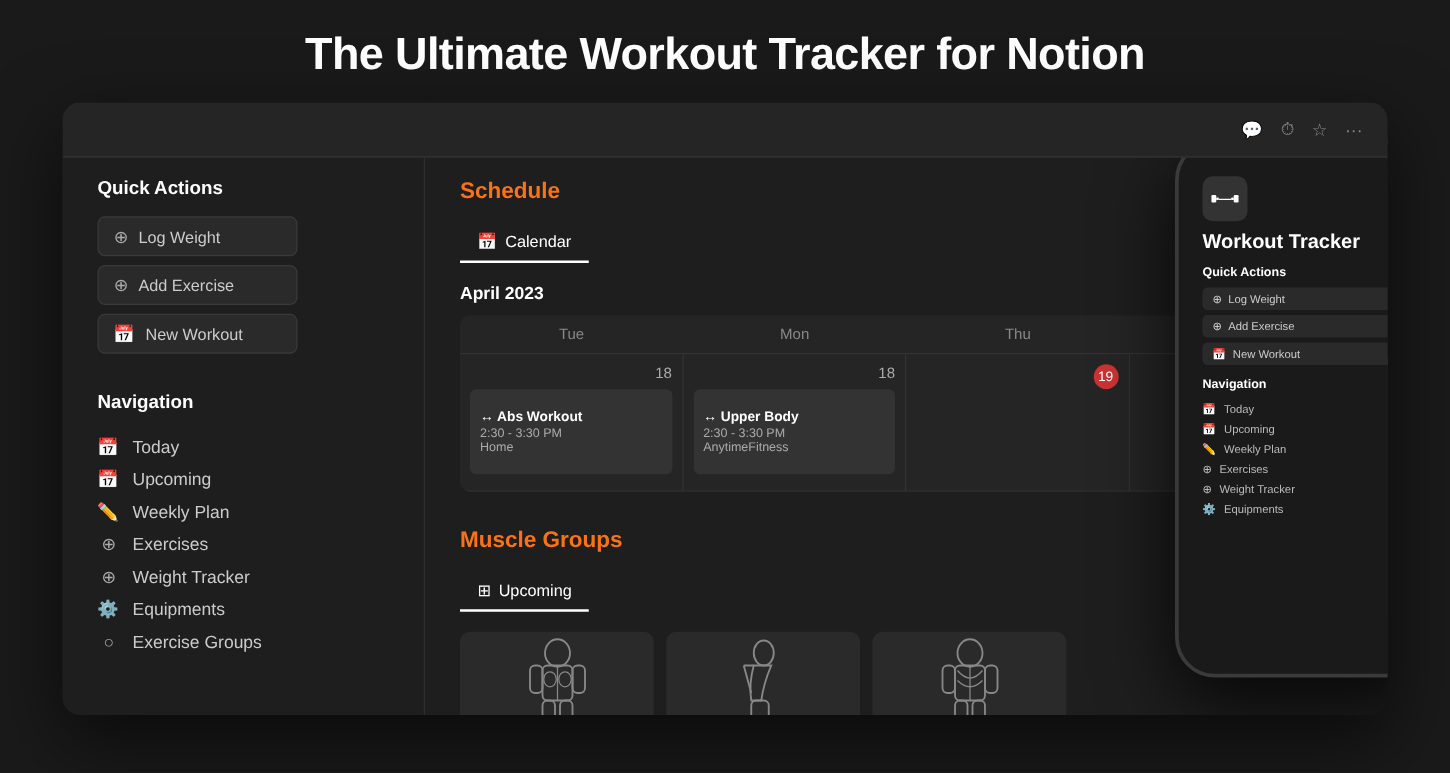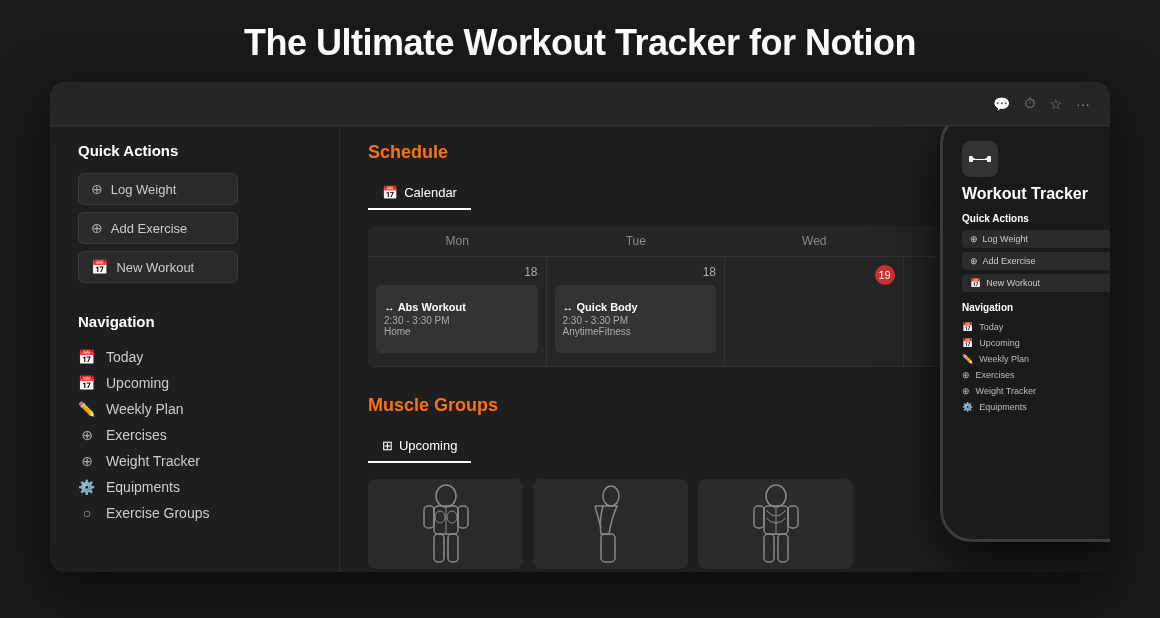--- a/index.html
+++ b/index.html
@@ -420,43 +420,43 @@
     <div>
       <div class="content-section-title">Schedule</div>
 
       <div class="tab-bar">
         <div class="tab active">
           <span>📅</span>
           <span>Calendar</span>
         </div>
       </div>
 
+      <div class="month-label">April 2023</div>
 
       <div class="calendar-grid">
         <div class="calendar-header">
+          <div class="cal-day-header">Tue</div>
           <div class="cal-day-header">Mon</div>
-          <div class="cal-day-header">Tue</div>
-          <div class="cal-day-header">Wed</div>
           <div class="cal-day-header">Thu</div>
         </div>
         <div class="calendar-body">
 
           <div class="cal-cell">
             <div class="cal-date">18</div>
             <div class="workout-card">
               <div class="workout-card-title">↔ Abs Workout</div>
               <div class="workout-card-time">2:30 - 3:30 PM</div>
               <div class="workout-card-loc">Home</div>
             </div>
           </div>
 
           <div class="cal-cell">
             <div class="cal-date">18</div>
             <div class="workout-card">
-              <div class="workout-card-title">↔ Quick Body</div>
+              <div class="workout-card-title">↔ Upper Body</div>
               <div class="workout-card-time">2:30 - 3:30 PM</div>
               <div class="workout-card-loc">AnytimeFitness</div>
             </div>
           </div>
 
           <div class="cal-cell">
             <div style="display:flex;justify-content:flex-end;margin-bottom:6px;">
               <div class="cal-date today">19</div>
             </div>
           </div>

